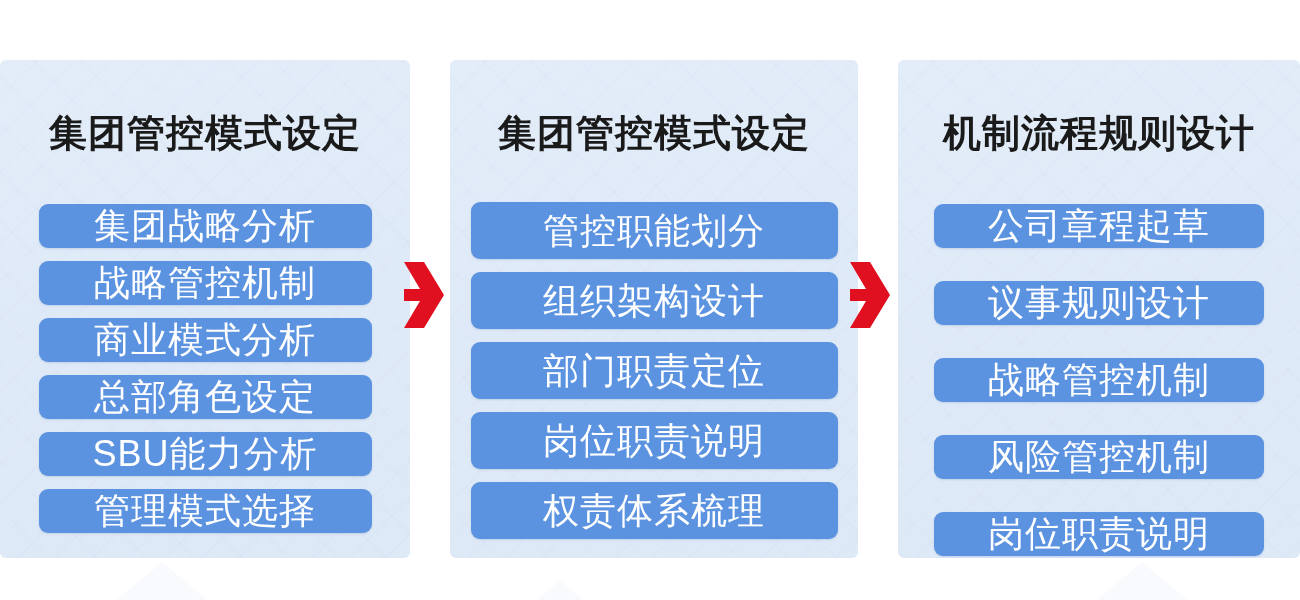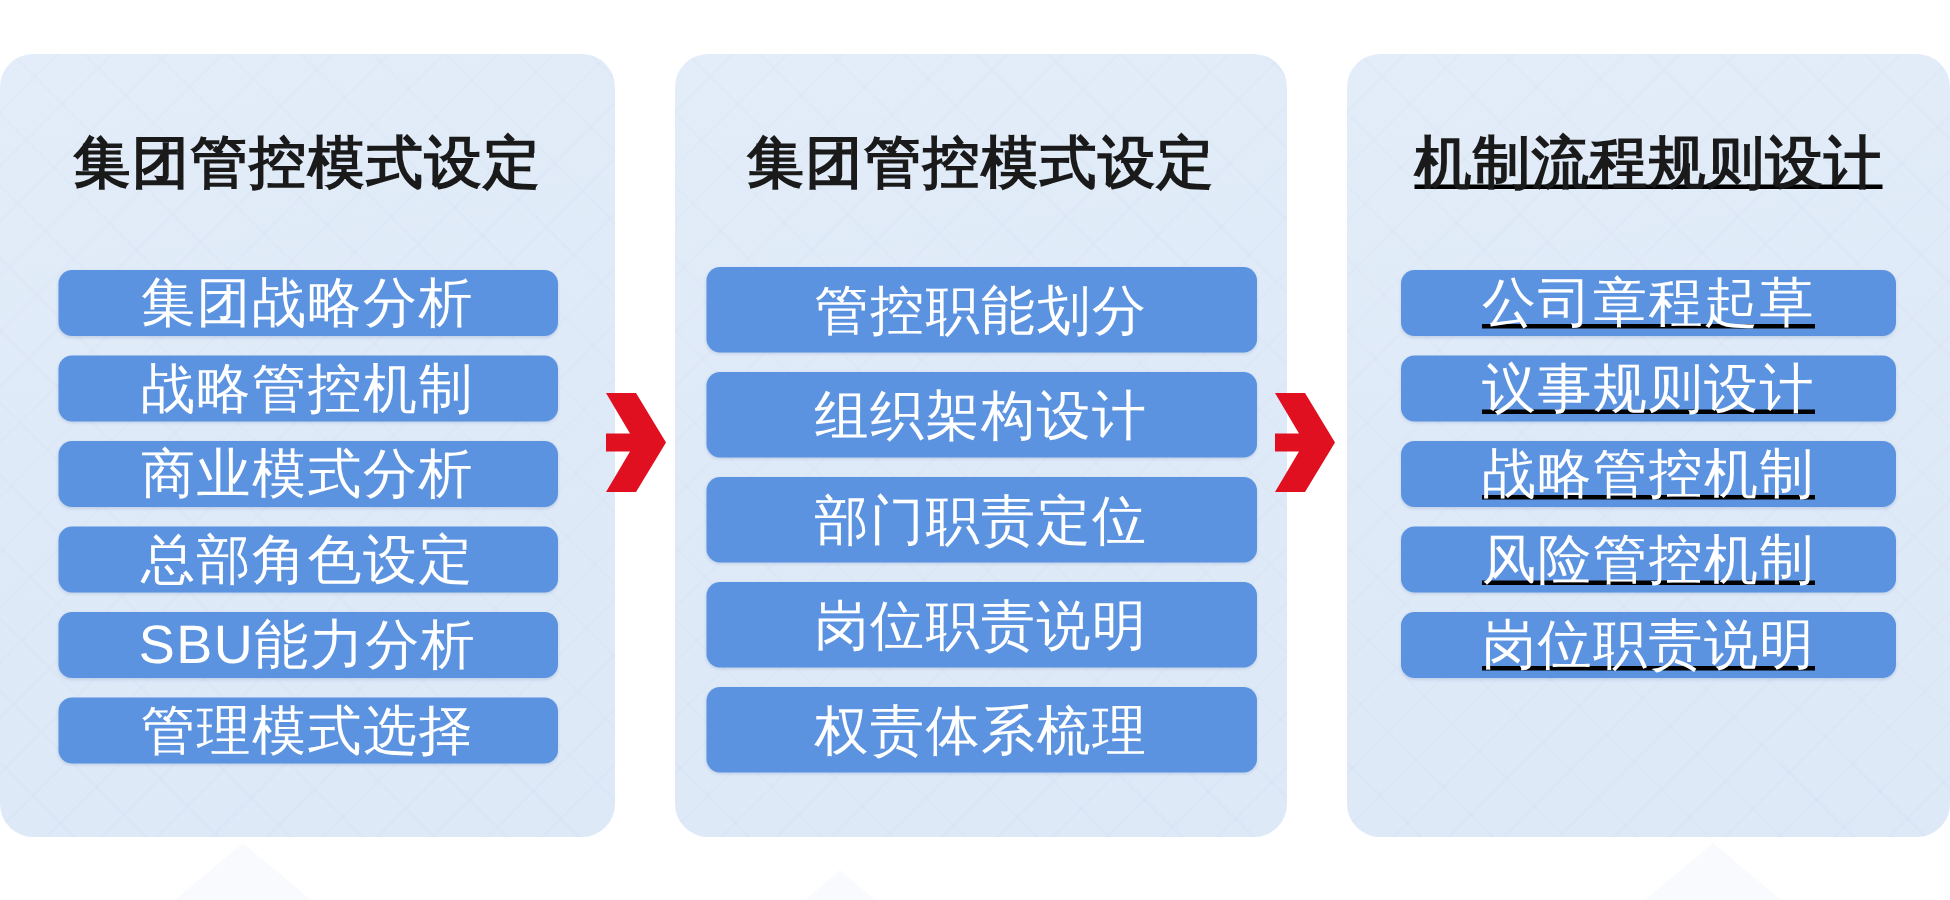--- a/index.html
+++ b/index.html
@@ -53,29 +53,30 @@
     left: 0;
     width: 1300px;
     height: 522px;
     display: flex;
     align-items: stretch;
   }
 
   .panel {
     position: relative;
     background: linear-gradient(170deg, #e3edf9 0%, #dfeaf8 45%, #dde9f7 100%);
-    border-radius: 22px;
+    border-radius: 6px;
     overflow: hidden;
     display: flex;
     flex-direction: column;
     align-items: center;
+    margin-top: 24px;
   }
   .panel.p1 { width: 410px; margin-left: 0px; }
   .panel.p2 { width: 408px; margin-left: 40px; }
-  .panel.p3 { width: 402px; margin-left: 40px; text-decoration: underline; }
+  .panel.p3 { width: 402px; margin-left: 40px; }
 
   
   .panel-wm {
     position: absolute;
     inset: 0;
     pointer-events: none;
     background:
       repeating-linear-gradient(135deg,
         rgba(130,140,160,0.030) 0px,
         rgba(130,140,160,0.030) 2px,
@@ -106,21 +107,21 @@
   .pill-list {
     position: relative;
     z-index: 2;
     width: 100%;
     display: flex;
     flex-direction: column;
     align-items: center;
   }
   .panel.p1 .pill-list { margin-top: 52px; }
   .panel.p2 .pill-list { margin-top: 50px; }
-  .panel.p3 .pill-list { margin-top: 52px; }
+  .panel.p3 .pill-list { margin-top: 52px; gap: 20px; }
 
   .pill {
     width: 333px;
     height: 44px;
     margin-bottom: 13px;
     border-radius: 9px;
     background: #5b93e0;
     color: #ffffff;
     font-size: 36px;
     line-height: 44px;

